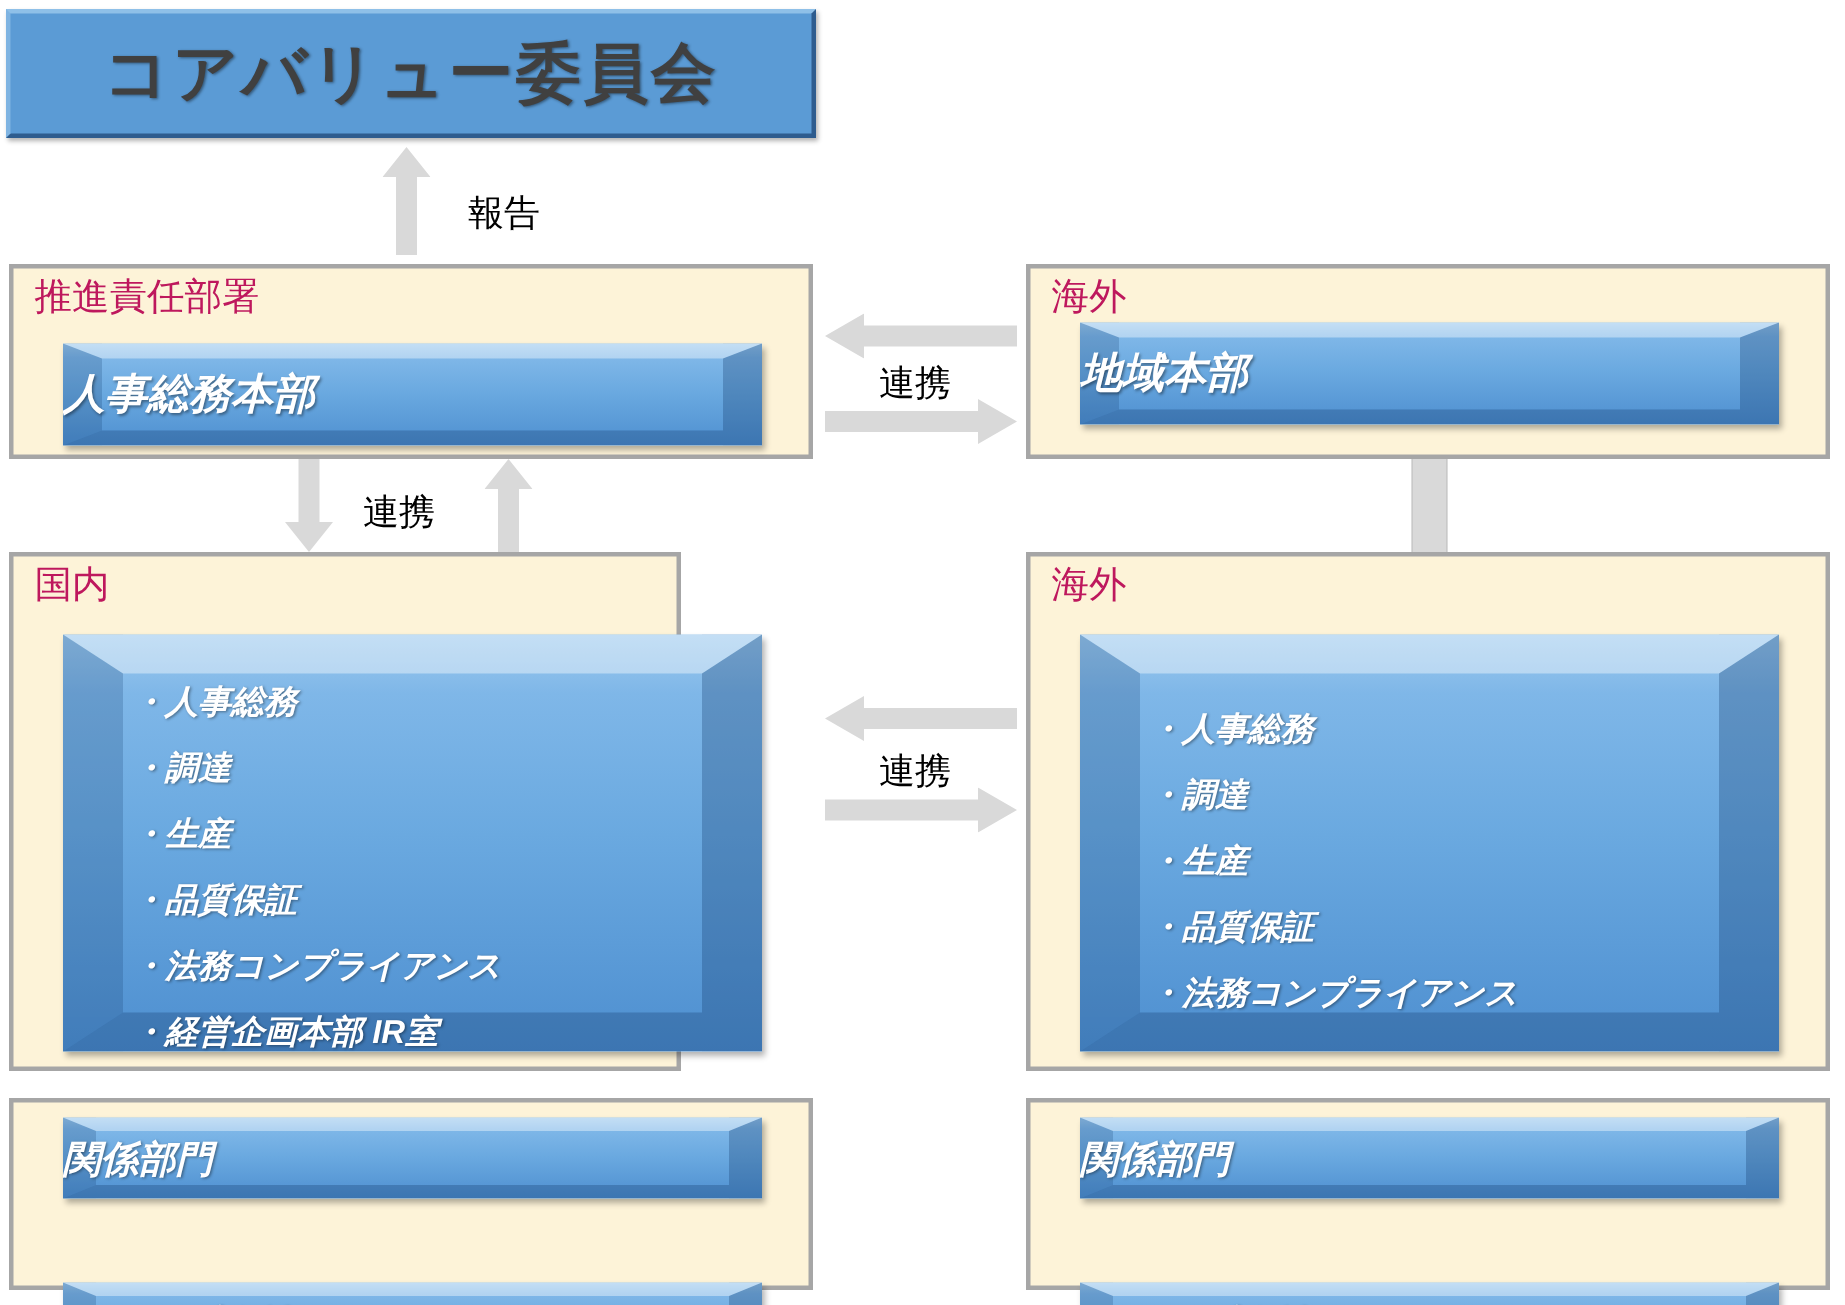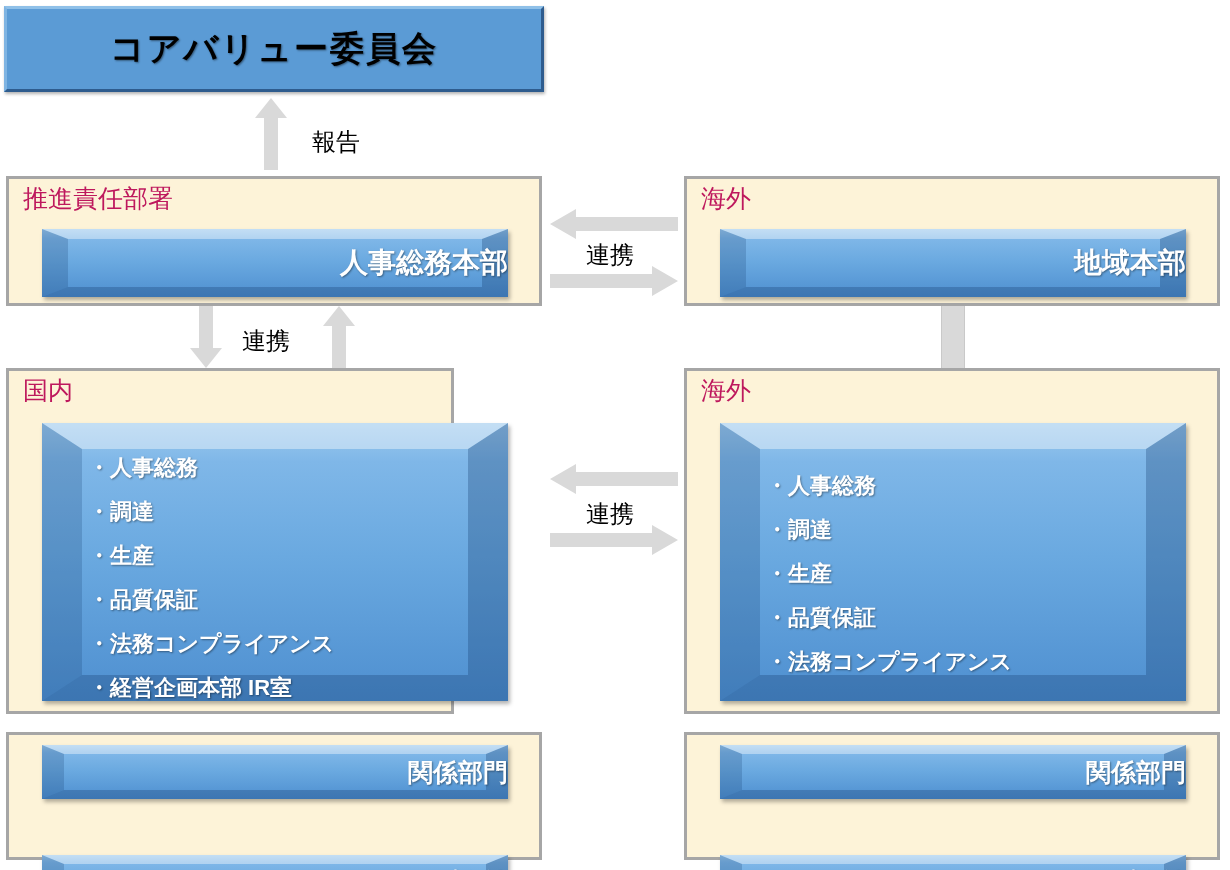--- a/index.html
+++ b/index.html
@@ -30,23 +30,23 @@
     border-top-color: #8FC0E8;
     border-left-color: #7FB4E2;
     border-right-color: #2E5C8E;
     border-bottom-color: #2E5C8E;
     display: flex;
     align-items: center;
     justify-content: center;
     box-shadow: 1px 2px 3px rgba(0,0,0,0.30);
   }
   .top-banner .txt {
-    color: #000000;
+    color: #404040;
     font-weight: bold;
-    font-size: 34px;
+    font-size: 43px;
     letter-spacing: 2px;
     text-shadow: 1px 1px 2px rgba(0,0,0,0.45);
   }
 
   
   .panel {
     background: #FDF3D8;
     border: 3px solid #A6A6A6;
   }
   .panel-label {
@@ -75,21 +75,22 @@
     border-color: rgba(255,255,255,0.40) rgba(20,60,110,0.30) rgba(20,60,110,0.30) rgba(20,60,110,0.22);
     pointer-events: none;
   }
   .bevel .bevel-inner {
     position: relative;
     z-index: 2;
     width: 100%;
     height: 100%;
     display: flex;
     align-items: center;
-    justify-content: flex-end;
+    justify-content: flex-start;
+    font-style: italic;
   }
   .bevel .btxt {
     color: #ffffff;
     font-weight: bold;
     text-shadow: 1px 1px 2px rgba(0,0,0,0.40);
     white-space: nowrap;
   }
 
   
   .bevel.b-thin::before  { border-width: 9px 22px; }
@@ -193,21 +194,21 @@
     </div>
     <div class="abs bevel b-thin" style="left:33px; top:66px; width:466px; height:54px;">
       <div class="bevel-inner">
         <span class="btxt" style="font-size:25px;">グループ会社</span>
       </div>
     </div>
   </div>
 
   <div class="abs panel" style="left:684px; top:176px; width:536px; height:130px;">
     <span class="panel-label">海外</span>
-    <div class="abs bevel b-med" style="left:33px; top:50px; width:466px; height:68px;">
+    <div class="abs bevel b-med" style="left:33px; top:36px; width:466px; height:68px;">
       <div class="bevel-inner">
         <span class="btxt" style="font-size:28px;">地域本部</span>
       </div>
     </div>
   </div>
 
   <div class="conn-line" style="left:941px; top:306px; width:22px; height:62px;"></div>
 
   <div class="abs panel" style="left:684px; top:368px; width:536px; height:346px;">
     <span class="panel-label">海外</span>

